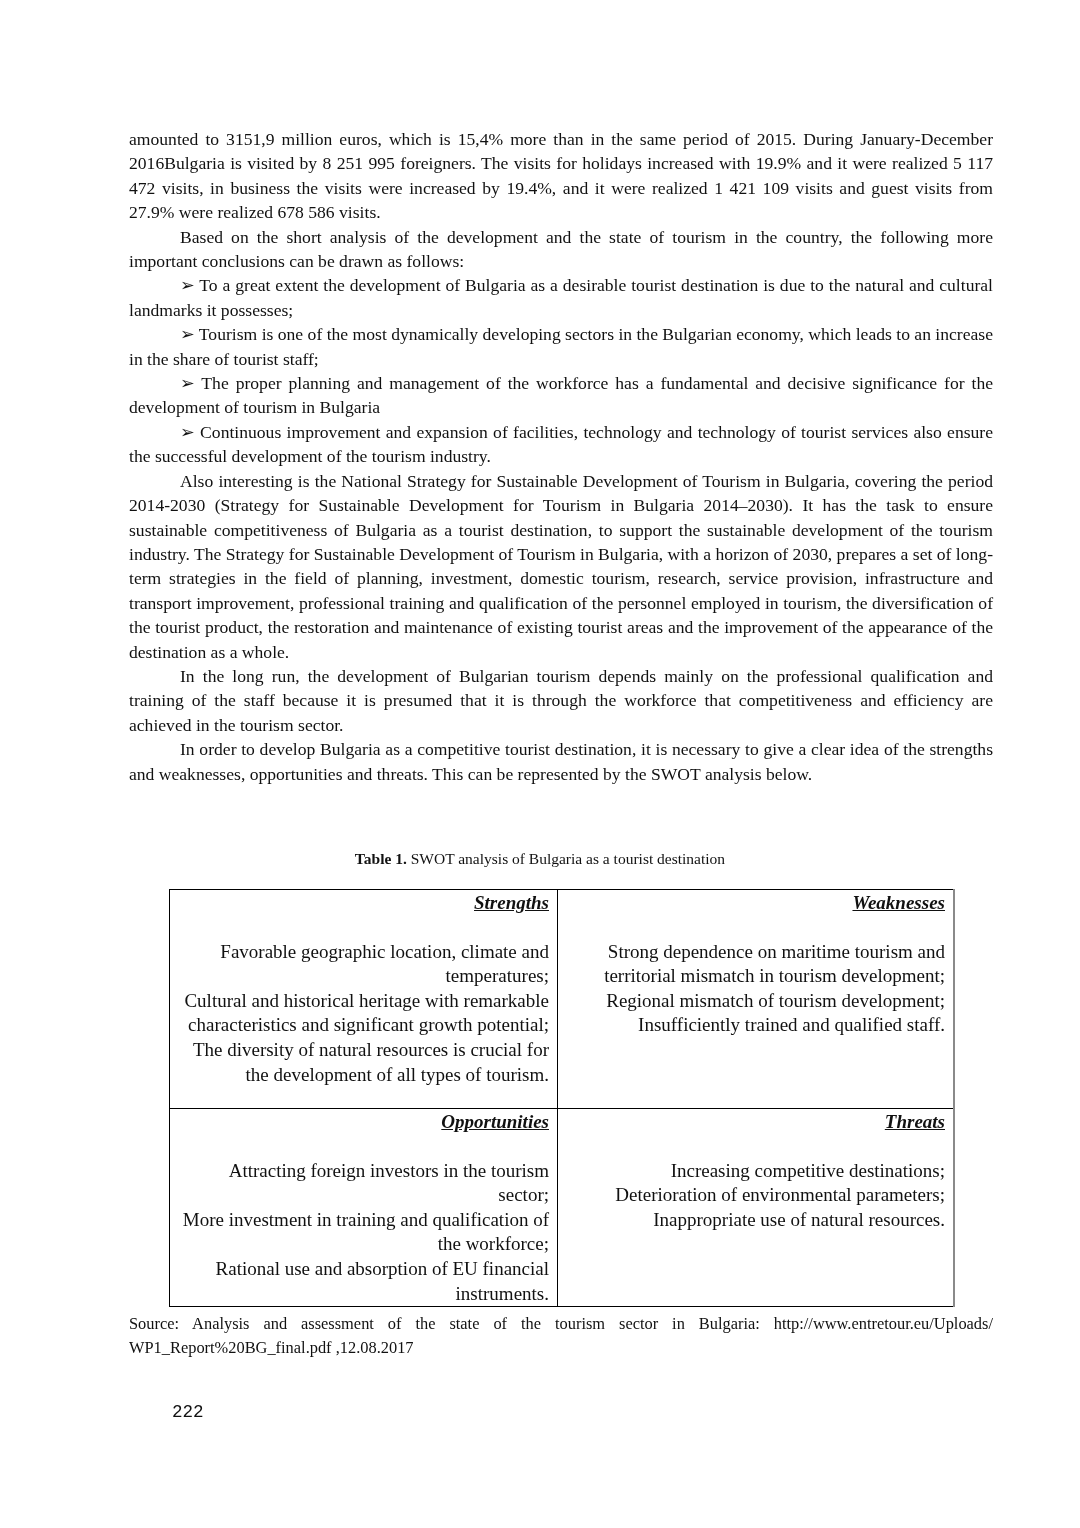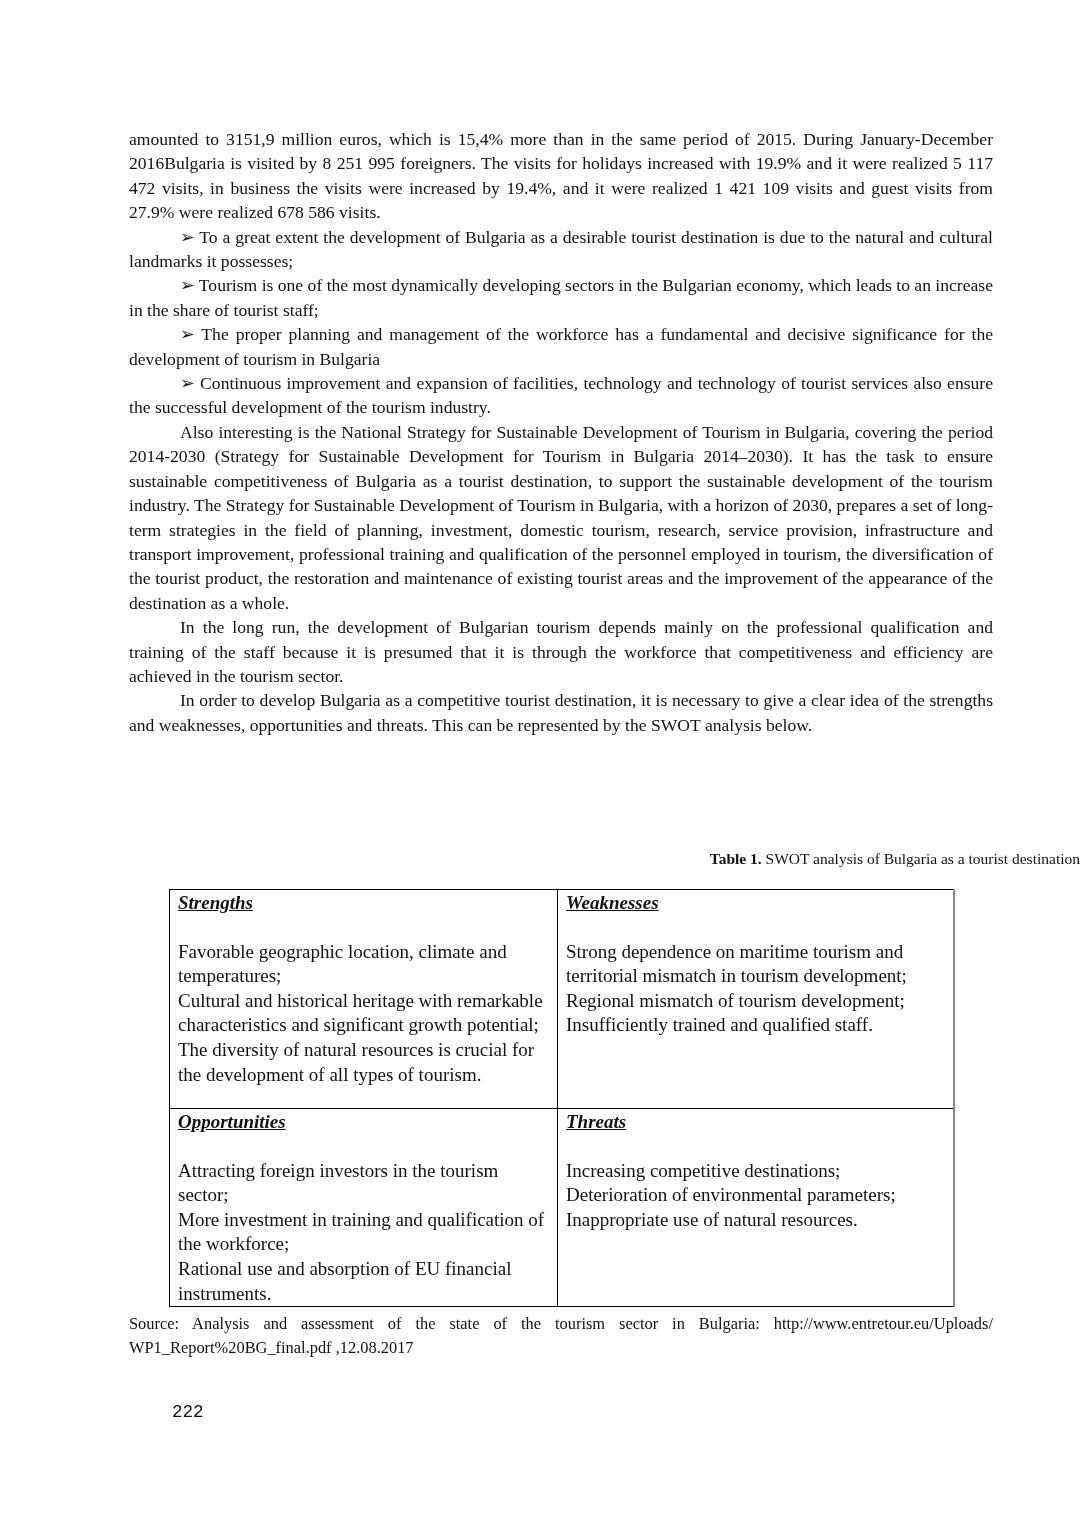--- a/index.html
+++ b/index.html
@@ -2,41 +2,42 @@
 <html><head>
 <meta charset="utf-8">
 <style>
   html, body { margin: 0; padding: 0; background: #ffffff; }
   body { width: 1080px; height: 1528px; position: relative; overflow: hidden;
          font-family: "Liberation Serif", "DejaVu Serif", serif; color: #111; }
   .text-block { position: absolute; left: 129px; width: 864px; font-size: 17.6px; line-height: 24.4px; }
   .para { margin: 0; text-align: justify; text-align-last: left; font-family: Liberation Serif, serif; }
   .indent { text-indent: 51px; }
   .bullet { margin: 0; text-align: justify; text-indent: 51px; }
-  .caption { position: absolute; top: 849px; left: 0; width: 1080px; text-align: right;
+  .caption { position: absolute; top: 849px; left: 0; width: 1080px; text-align: center;
              font-size: 15.5px; line-height: 20px; }
   .caption b { font-weight: bold; }
   table.swot { position: absolute; left: 169px; top: 889px; width: 786px; border-collapse: collapse;
                font-size: 19px; line-height: 24.6px; }
-  table.swot td { border: 1.5px solid #000; vertical-align: top; padding: 1px 8px 0 8px; }
+  table.swot td { border: 1.5px solid #000; vertical-align: top; padding: 1px 8px 0 8px; text-align: right; }
   table.swot td.left { width: 371px; }
   table.swot td.right { border-right-color: #8a8a8a; border-right-width: 2px; }
   table.swot tr.row1 td { height: 217px; }
   table.swot tr.row2 td { height: 192px; margin-top: 6px; }
   .cell-head { font-weight: bold; font-style: italic; text-decoration: underline; margin: 0 0 24px 0; }
   .cell-item { margin: 0; }
   .source { position: absolute; left: 129px; top: 1312px; width: 864px; 
             font-size: 16.4px; line-height: 24.4px; text-align: justify; text-align-last: left; }
   .page-number { position: absolute; left: 172px; top: 1402px; font-size: 17.6px; font-family: Liberation Mono, monospace; }
 </style>
 </head>
 <body>
 
 <div class="text-block" style="top:127px;">
   <p class="para">amounted to 3151,9 million euros, which is 15,4% more than in the same period of 2015. During January-December 2016Bulgaria is visited by 8 251 995 foreigners. The visits for holidays increased with 19.9% and it were realized 5 117 472 visits, in business the visits were increased by 19.4%, and it were realized 1 421 109 visits and guest visits from 27.9% were realized 678 586 visits.</p>
+  <p class="para indent">Based on the short analysis of the development and the state of tourism in the country, the following more important conclusions can be drawn as follows:</p>
   <p class="bullet"><span>➢</span> <span>To a great extent the development of Bulgaria as a desirable tourist destination is due to the natural and cultural landmarks it possesses;</span></p>
   <p class="bullet"><span>➢</span> <span>Tourism is one of the most dynamically developing sectors in the Bulgarian economy, which leads to an increase in the share of tourist staff;</span></p>
   <p class="bullet"><span>➢</span> <span>The proper planning and management of the workforce has a fundamental and decisive significance for the development of tourism in Bulgaria</span></p>
   <p class="bullet"><span>➢</span> <span>Continuous improvement and expansion of facilities, technology and technology of tourist services also ensure the successful development of the tourism industry.</span></p>
   <p class="para indent">Also interesting is the National Strategy for Sustainable Development of Tourism in Bulgaria, covering the period 2014-2030 (Strategy for Sustainable Development for Tourism in Bulgaria 2014–2030). It has the task to ensure sustainable competitiveness of Bulgaria as a tourist destination, to support the sustainable development of the tourism industry. The Strategy for Sustainable Development of Tourism in Bulgaria, with a horizon of 2030, prepares a set of long-term strategies in the field of planning, investment, domestic tourism, research, service provision, infrastructure and transport improvement, professional training and qualification of the personnel employed in tourism, the diversification of the tourist product, the restoration and maintenance of existing tourist areas and the improvement of the appearance of the destination as a whole.</p>
   <p class="para indent">In the long run, the development of Bulgarian tourism depends mainly on the professional qualification and training of the staff because it is presumed that it is through the workforce that competitiveness and efficiency are achieved in the tourism sector.</p>
   <p class="para indent">In order to develop Bulgaria as a competitive tourist destination, it is necessary to give a clear idea of the strengths and weaknesses, opportunities and threats. This can be represented by the SWOT analysis below.</p>
 </div>
 
 <div class="caption">

